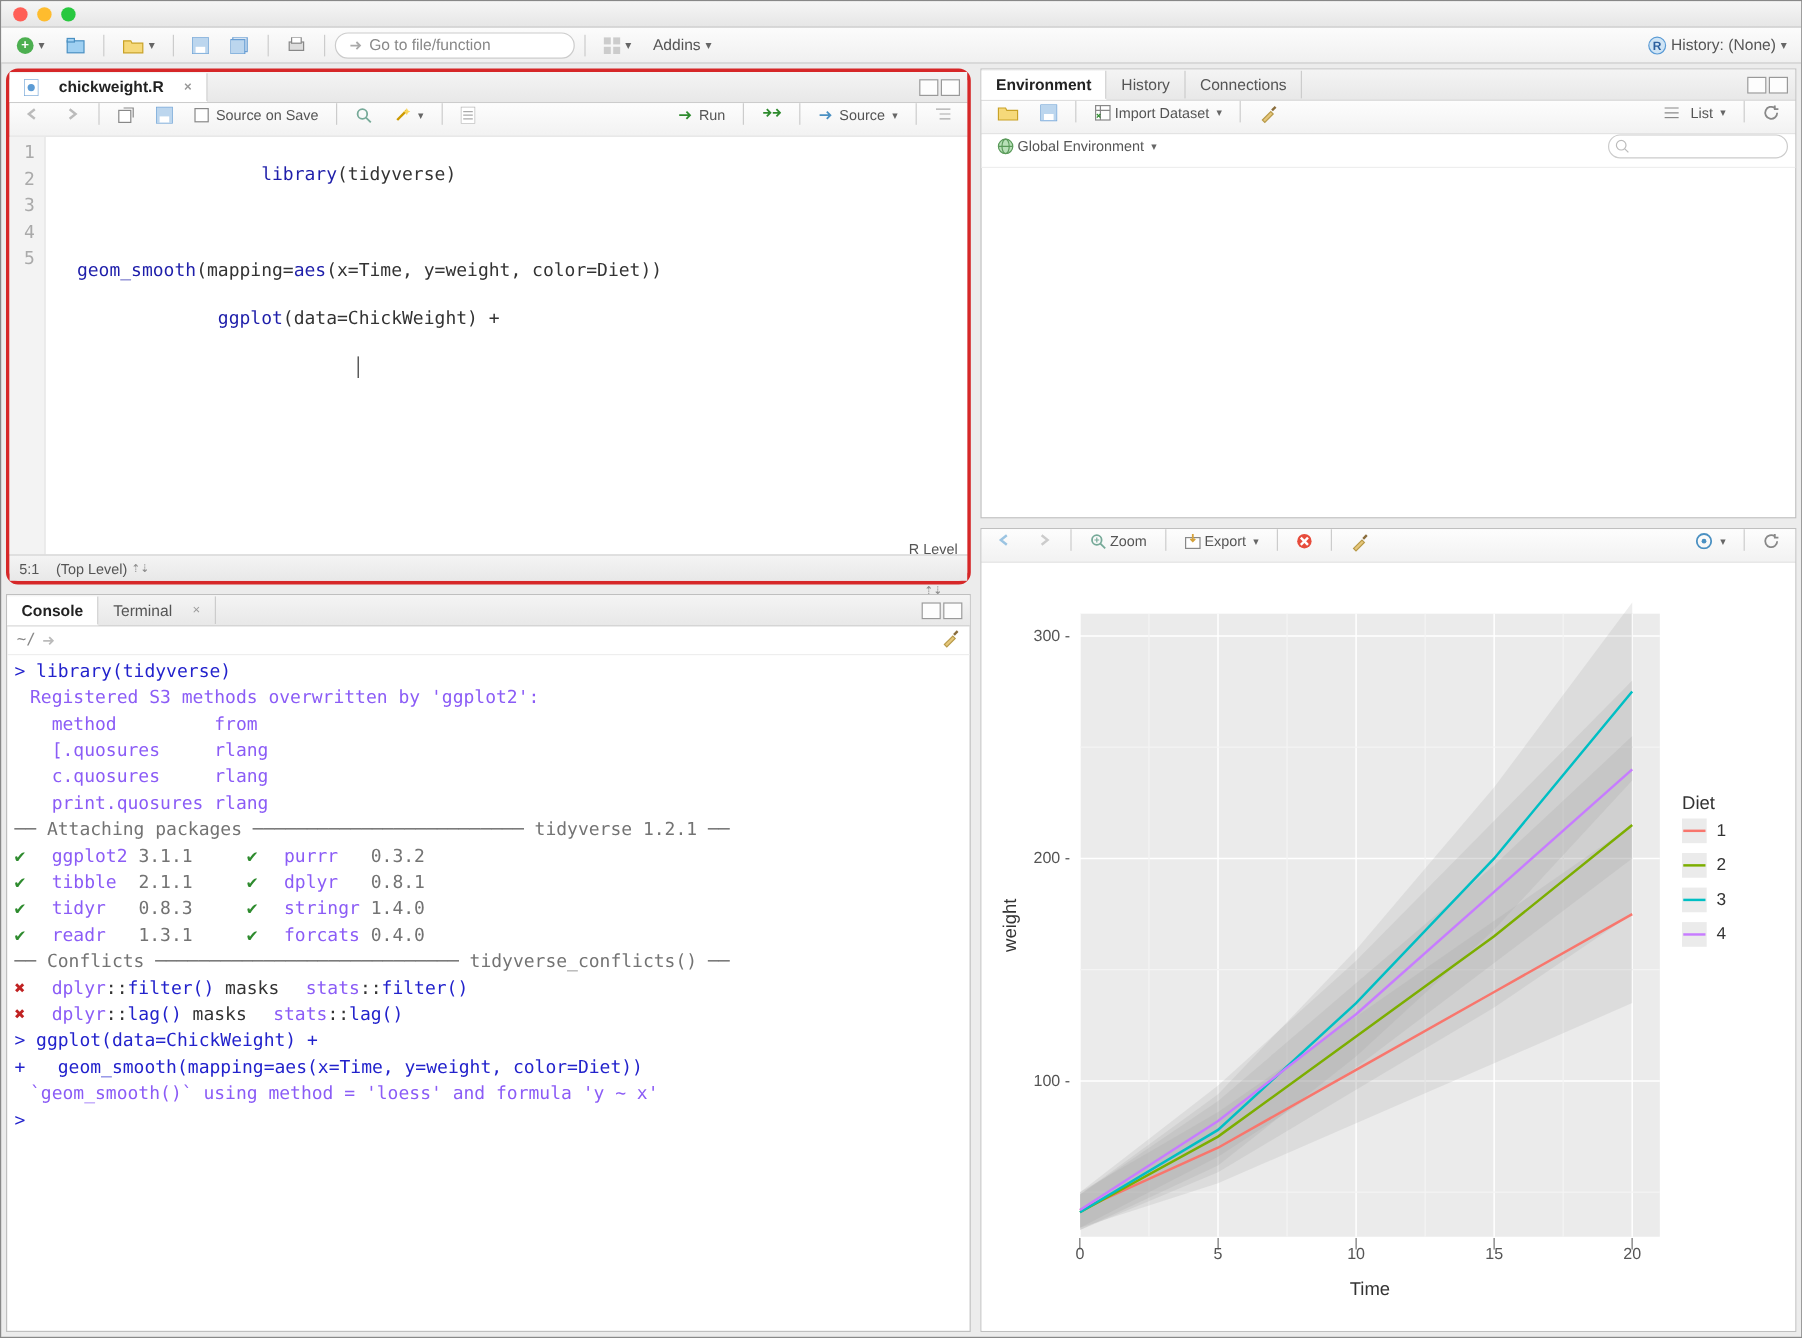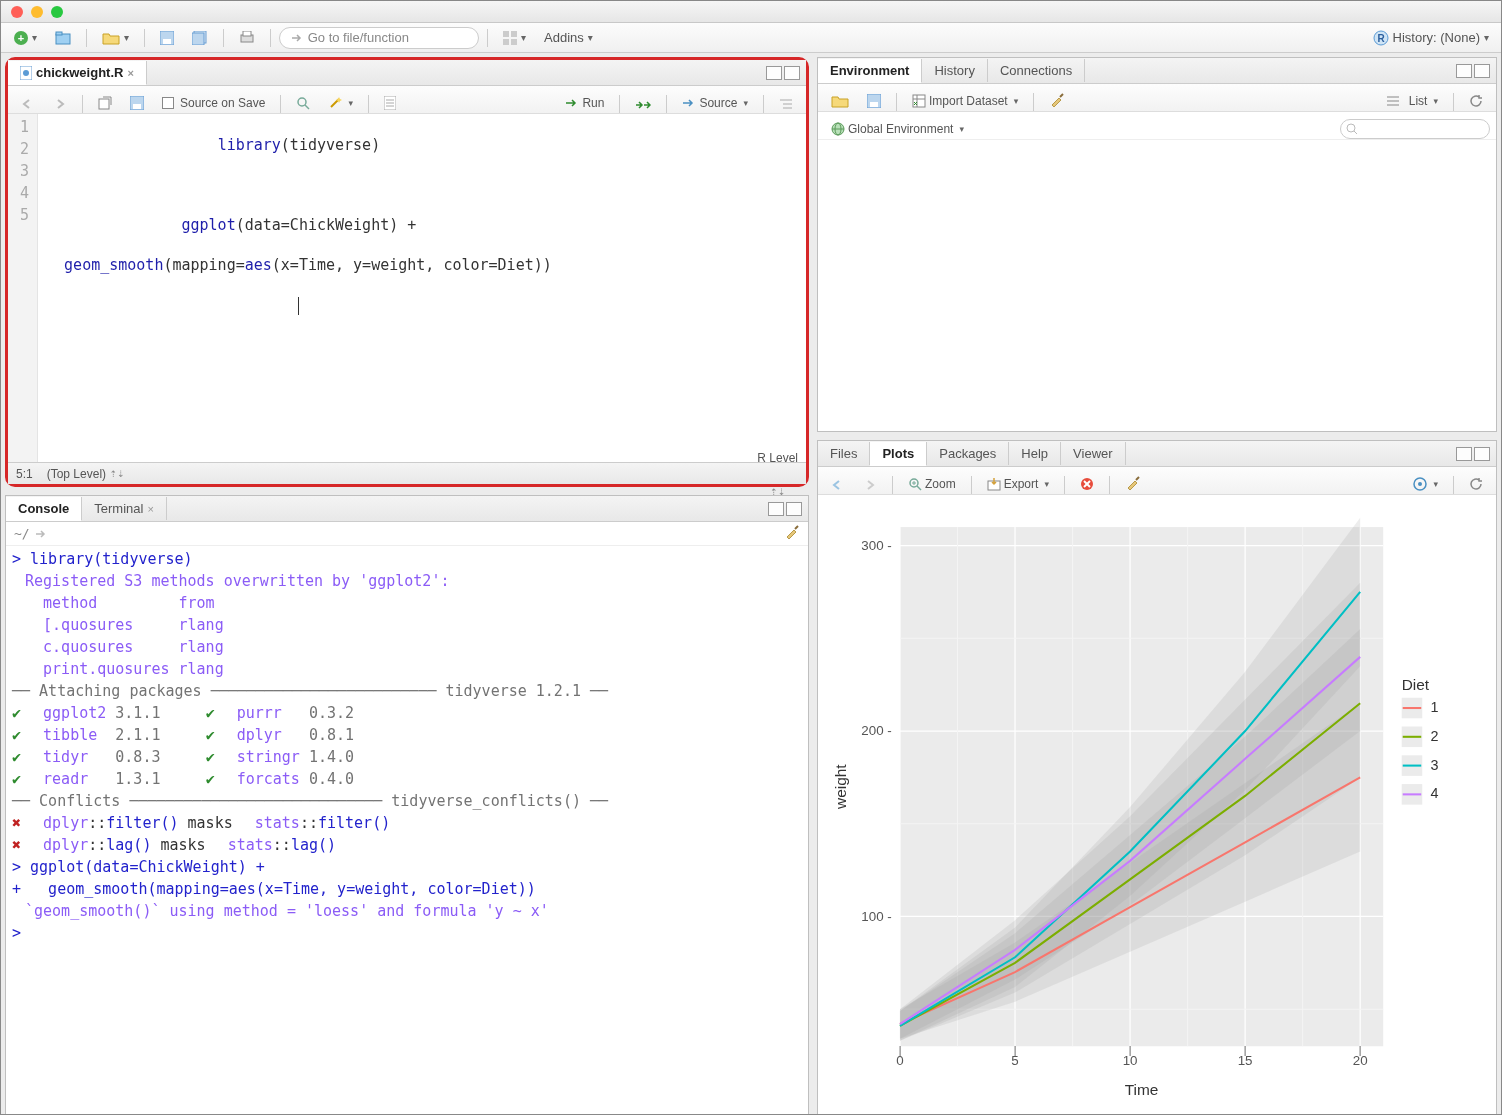--- a/index.html
+++ b/index.html
@@ -16,26 +16,26 @@
 .spacer { flex:1; }
 .project { display:flex; align-items:center; gap:4px; color:#555; padding:0 6px; }
 .quad { display:grid; grid-template-columns: 812px 1fr; grid-template-rows: 1fr; height:calc(100% - 52px); }
 .left, .right { display:flex; flex-direction:column; }
 .pane { background:#fff; border:1px solid #bfbfbf; margin:4px; display:flex; flex-direction:column; }
 .source-pane { height:430px; border:3px solid #d62728; border-radius:10px; }
 .console-pane { flex:1; }
 .env-pane { height:375px; }
 .plots-pane { flex:1; }
 .tabs { display:flex; align-items:center; background:linear-gradient(#f4f4f4,#e8e8e8); border-bottom:1px solid #ccc; height:26px; font-size:13px; }
-.tab { padding:4px 12px; border-right:1px solid #ccc; color:#555; cursor:pointer; display:flex; align-items:center; gap:4px; }
+.tab { padding:4px 12px; border-right:1px solid #ccc; color:#555; cursor:pointer; display:flex; align-items:center; gap:17px; }
 .tab.active { background:#fff; font-weight:bold; color:#222; border-bottom:1px solid #fff; margin-bottom:-1px; }
 .tab .close { color:#999; font-size:11px; }
 .tabs .window-icons { margin-left:auto; display:flex; gap:2px; padding-right:6px; }
 .win-icon { width:16px; height:14px; border:1px solid #999; background:#fdfdfd; cursor:pointer; }
-.sub-toolbar { height:28px; display:flex; align-items:flex-end; gap:4px; padding:0 6px; border-bottom:1px solid #ddd; background:linear-gradient(#fdfdfd,#f2f2f2); font-size:12px; color:#555; }
+.sub-toolbar { height:28px; display:flex; align-items:flex-start; gap:4px; padding:0 6px; border-bottom:1px solid #ddd; background:linear-gradient(#fdfdfd,#f2f2f2); font-size:12px; color:#555; }
 .sub-toolbar .btn { display:inline-flex; align-items:center; gap:3px; padding:2px 6px; cursor:pointer; border:1px solid transparent; border-radius:3px; }
 .chk { width:12px; height:12px; border:1px solid #888; background:#fff; display:inline-block; margin-right:3px; vertical-align:middle; }
 .code-area { display:flex; flex:1; font-family: Menlo, Consolas, monospace; font-size:15px; background:#fff; overflow:auto; }
 .gutter { background:#f3f3f3; color:#aaa; text-align:right; padding:2px 8px 2px 12px; user-select:none; border-right:1px solid #e4e4e4; }
 .gutter div { height:22px; line-height:22px; }
 .code { padding:2px 8px; white-space:pre;text-align:center; }
 .code div { height:22px; line-height:22px; }
 .kw { color:#1e1eaa; }
 .statusbar { height:22px; background:linear-gradient(#f4f4f4,#e8e8e8); border-top:1px solid #ccc; display:flex; align-items:center; font-size:12px; color:#555; padding:0 8px; }
 .statusbar .right { margin-left:auto; display:flex; align-items:center; gap:4px; }
@@ -241,22 +241,22 @@
         <div class="gutter">
           <div>1</div>
             <div>2</div>
             <div>3</div>
             <div>4</div>
             <div>5</div>
         </div>
         <div class="code">
 <div><span class="kw">library</span>(tidyverse)</div>
 <div></div>
+<div>  <span class="kw">geom_smooth</span>(mapping=<span class="kw">aes</span>(x=Time, y=weight, color=Diet))</div>
 <div><span class="kw">ggplot</span>(data=ChickWeight) +</div>
-<div>  <span class="kw">geom_smooth</span>(mapping=<span class="kw">aes</span>(x=Time, y=weight, color=Diet))</div>
 <div><span class="cursor"></span></div>
         </div>
       </div>
       <div class="statusbar">
         <span>5:1</span>
         <span style="margin-left:14px; display:flex; align-items:center;justify-content:center;"><span>(Top Level)</span>&nbsp;<span style="font-size:9px;color:#888;">⇡⇣</span></span>
         <span class="right"><span>R Level</span>&nbsp;<span style="font-size:9px;color:#888;">⇡⇣</span></span>
       </div>
     </div>
 
@@ -362,41 +362,20 @@
         <span class="search-box">
           <svg width="12" height="12">
               <circle cx="5" cy="5" r="4" fill="none" stroke="#bbb"></circle>
               <line x1="8" y1="8" x2="11" y2="11" stroke="#bbb"></line>
             </svg>
         </span>
       </div>
     </div>
 
     <div class="pane plots-pane">
-      <div class="tabs">
-        <div class="tab">
-            <span>Files</span>
-          </div>
-        <div class="tab active">
-            <span>Plots</span>
-          </div>
-        <div class="tab">
-            <span>Packages</span>
-          </div>
-        <div class="tab">
-            <span>Help</span>
-          </div>
-        <div class="tab">
-            <span>Viewer</span>
-          </div>
-        <div class="window-icons">
-          <div class="win-icon"></div>
-          <div class="win-icon"></div>
-        </div>
-      </div>
       <div class="sub-toolbar">
         <span class="btn">
             <svg width="14" height="12">
               <path d="M8 2L3 6l5 4" stroke="#9bc4e2" fill="none" stroke-width="2"></path>
             </svg>
           </span>
         <span class="btn">
             <svg width="14" height="12">
               <path d="M5 2l5 4-5 4" stroke="#ccc" fill="none" stroke-width="2"></path>
             </svg>

